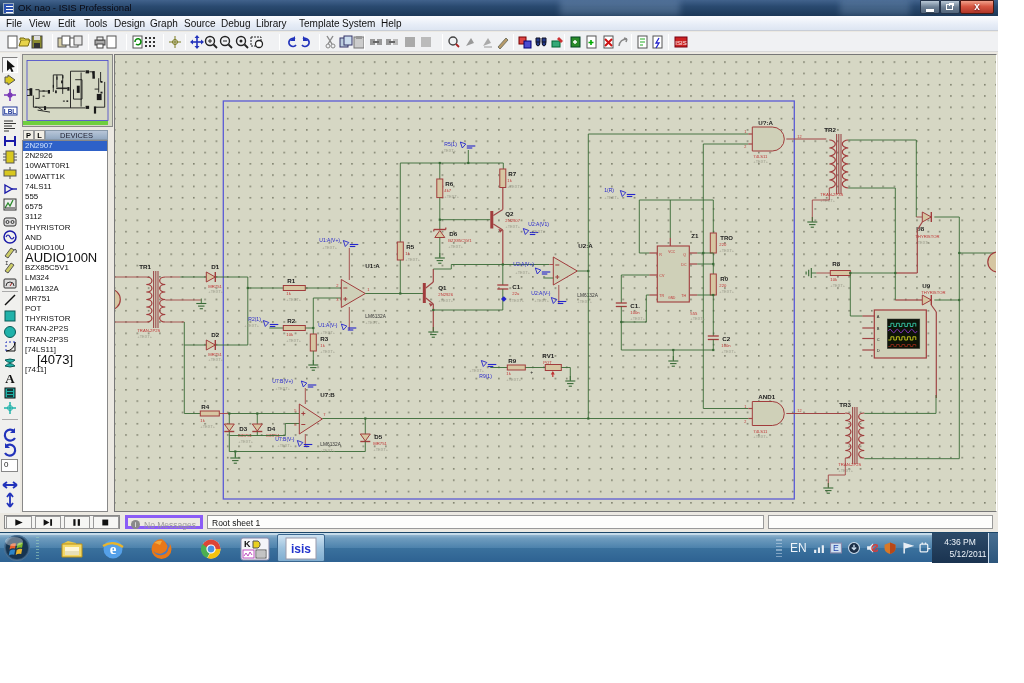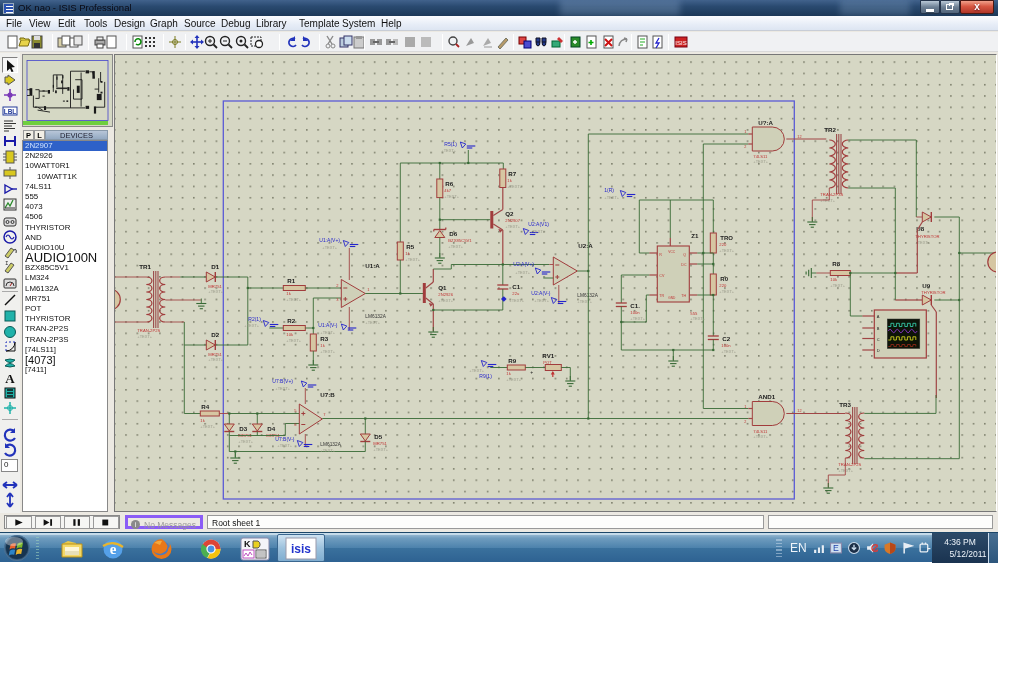--- a/index.html
+++ b/index.html
@@ -388,39 +388,39 @@
       <div class="abs" style="left:0px;top:66px;width:85px;height:3.5px;background:#6fcf3f"></div>
     </div>
 
     <div class="abs" style="left:2px;top:77px;width:11px;height:10px;background:#f2efe6;border:1px solid #999;font-size:7.5px;text-align:center;line-height:9px;font-weight:bold">P</div>
     <div class="abs" style="left:13px;top:77px;width:11px;height:10px;background:#f2efe6;border:1px solid #999;font-size:7.5px;text-align:center;line-height:9px;font-weight:bold">L</div>
     <div class="abs" style="left:24px;top:77px;width:63px;height:10px;background:linear-gradient(180deg,#b8c6d8,#93a9c2);border:1px solid #8899aa;font-size:7.5px;color:#223;text-align:center;line-height:9px">DEVICES</div>
     <div class="abs" style="left:1px;top:87px;width:86px;height:372px;background:#fff;border:1px solid #888;font-size:7.6px;color:#111;overflow:hidden">
         <div style="height:10.2px;line-height:10.4px;padding-left:2px;font-size:7.9px;background:#2e61c8;color:#cfe2ff;white-space:nowrap">2N2907</div>
         <div style="height:10.2px;line-height:10.4px;padding-left:2px;font-size:7.9px;white-space:nowrap">2N2926</div>
         <div style="height:10.2px;line-height:10.4px;padding-left:2px;font-size:7.9px;white-space:nowrap">10WATT0R1</div>
-        <div style="height:10.2px;line-height:10.4px;padding-left:14px;font-size:7.9px;white-space:nowrap">10WATT1K</div>
+        <div style="height:10.2px;line-height:10.4px;padding-left:2px;font-size:7.9px;white-space:nowrap">10WATT1K</div>
         <div style="height:10.2px;line-height:10.4px;padding-left:2px;font-size:7.9px;white-space:nowrap">74LS11</div>
         <div style="height:10.2px;line-height:10.4px;padding-left:2px;font-size:7.9px;white-space:nowrap">555</div>
-        <div style="height:10.2px;line-height:10.4px;padding-left:2px;font-size:7.9px;white-space:nowrap">4073</div>
-        <div style="height:10.2px;line-height:10.4px;padding-left:2px;font-size:7.9px;white-space:nowrap">4506</div>
+        <div style="height:10.2px;line-height:10.4px;padding-left:2px;font-size:7.9px;white-space:nowrap">6575</div>
+        <div style="height:10.2px;line-height:10.4px;padding-left:2px;font-size:7.9px;white-space:nowrap">3112</div>
         <div style="height:10.2px;line-height:10.4px;padding-left:2px;font-size:7.9px;white-space:nowrap">THYRISTOR</div>
         <div style="height:10.2px;line-height:10.4px;padding-left:2px;font-size:7.9px;white-space:nowrap">AND</div>
         <div style="height:10.2px;line-height:10.4px;padding-left:2px;font-size:7.9px;white-space:nowrap">AUDIO10U</div>
         <div style="height:10.2px;line-height:10.4px;padding-left:2px;font-size:13px;white-space:nowrap">AUDIO100N</div>
         <div style="height:10.2px;line-height:10.4px;padding-left:2px;font-size:7.9px;white-space:nowrap">BZX85C5V1</div>
         <div style="height:10.2px;line-height:10.4px;padding-left:2px;font-size:7.9px;white-space:nowrap">LM324</div>
         <div style="height:10.2px;line-height:10.4px;padding-left:2px;font-size:7.9px;white-space:nowrap">LM6132A</div>
         <div style="height:10.2px;line-height:10.4px;padding-left:2px;font-size:7.9px;white-space:nowrap">MR751</div>
         <div style="height:10.2px;line-height:10.4px;padding-left:2px;font-size:7.9px;white-space:nowrap">POT</div>
         <div style="height:10.2px;line-height:10.4px;padding-left:2px;font-size:7.9px;white-space:nowrap">THYRISTOR</div>
         <div style="height:10.2px;line-height:10.4px;padding-left:2px;font-size:7.9px;white-space:nowrap">TRAN-2P2S</div>
         <div style="height:10.2px;line-height:10.4px;padding-left:2px;font-size:7.9px;white-space:nowrap">TRAN-2P3S</div>
         <div style="height:10.2px;line-height:10.4px;padding-left:2px;font-size:7.9px;white-space:nowrap">[74LS11]</div>
-        <div style="height:10.2px;line-height:10.4px;padding-left:2px;font-size:11px;white-space:nowrap">[4073]</div>
+        <div style="height:10.2px;line-height:10.4px;padding-left:14px;font-size:13px;white-space:nowrap">[4073]</div>
         <div style="height:10.2px;line-height:10.4px;padding-left:2px;font-size:7.9px;white-space:nowrap">[7411]</div>
       </div>
   </div>
 
   <div class="abs" style="left:114px;top:54px;width:883px;height:458px;background:#d6d7c4;border:1px solid #777;border-right-color:#fff">
     <svg class="abs" style="left:0;top:0" width="881" height="456" viewBox="114.7 55 881 456">
       <defs>
           <pattern id="g" width="11.3" height="11.3" patternUnits="userSpaceOnUse" x="113.6" y="61.3">
         <rect x="0" y="0" width="1.6" height="1.6" fill="#7f816e"></rect>
           </pattern>

